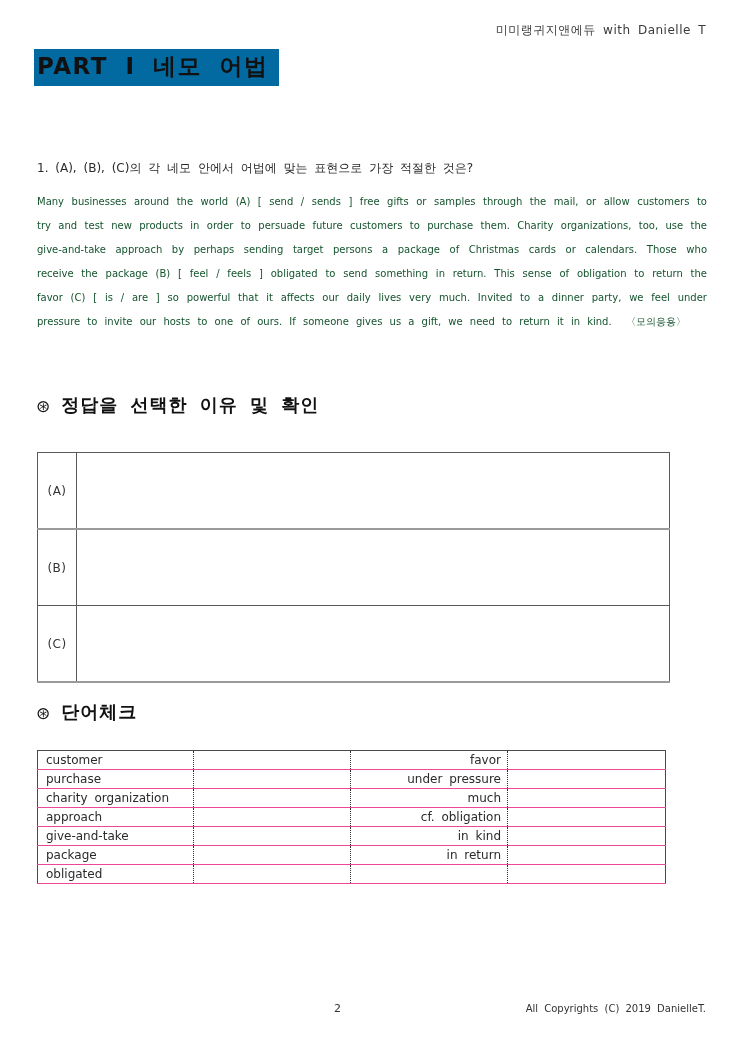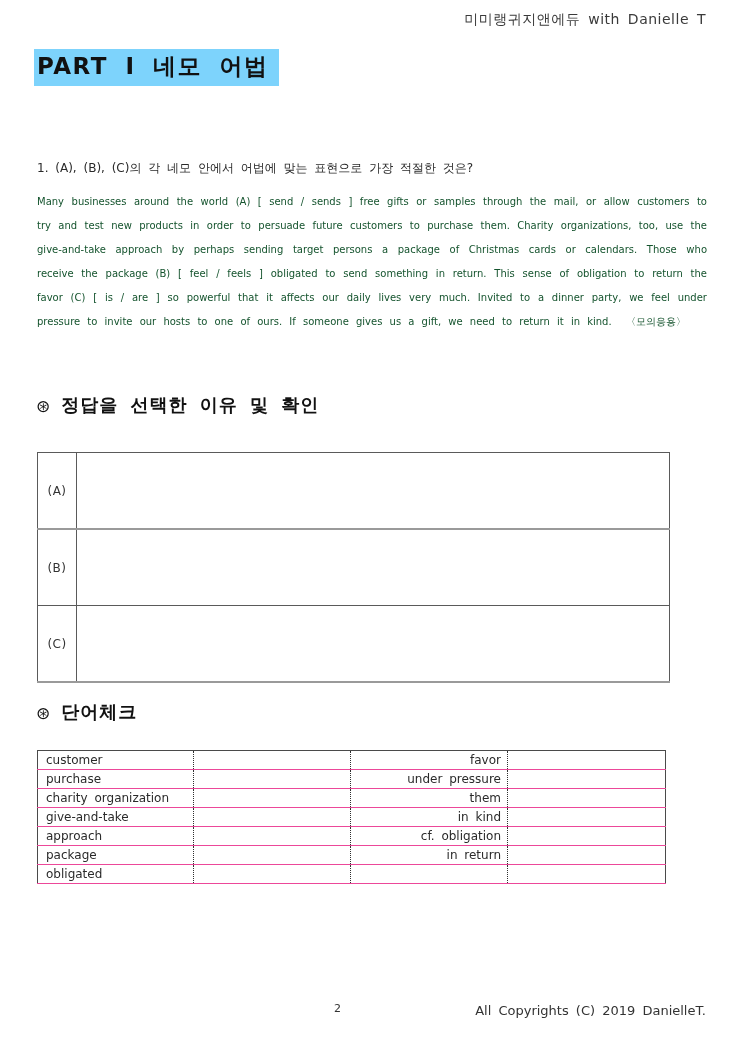--- a/index.html
+++ b/index.html
@@ -10,23 +10,23 @@
     margin: 0 auto;
     background: #ffffff;
     font-family: "DejaVu Sans", "Liberation Sans", sans-serif;
     color: #2f2f2f;
     overflow: hidden;
   }
 
   
   .brand {
     position: absolute;
-    top: 11px;
+    top: 22px;
     right: 37px;
-    font-size: 14px;
+    font-size: 12px;
     letter-spacing: 0.5px;
     word-spacing: 3px;
     color: #3a3a3a;
   }
 
   
   .part-title {
     position: absolute;
     top: 49px;
     left: 34px;
@@ -149,33 +149,33 @@
     position: absolute;
     top: 1002px;
     left: 334px;
     font-size: 11px;
     color: #333;
   }
   .copyright {
     position: absolute;
     top: 1003px;
     right: 37px;
-    font-size: 13px;
+    font-size: 10px;
     word-spacing: 3px;
     color: #333;
   }
 </style>
 </head>
 <body>
 
 <div class="page">
 
   <div class="brand">미미랭귀지앤에듀 with Danielle T</div>
 
-  <div class="part-title" style="background-color: #7dd3fc;">PART Ⅰ 네모 어법</div>
+  <div class="part-title" style="background-color: #0369a1;">PART Ⅰ 네모 어법</div>
 
 
   <div class="question-prompt">1. (A), (B), (C)의 각 네모 안에서 어법에 맞는 표현으로 가장 적절한 것은?</div>
 
   <p class="passage"><span>Many businesses around the world (A) [ send / sends ] free gifts or samples through the mail, or allow customers to try and test new products in order to persuade future customers to purchase them. Charity organizations, too, use the give-and-take approach by perhaps sending target persons a package of Christmas cards or calendars. Those who receive the package (B) [ feel / feels ] obligated to send something in return. This sense of obligation to return the favor (C) [ is / are ] so powerful that it affects our daily lives very much. Invited to a dinner party, we feel under pressure to invite our hosts to one of ours. If someone gives us a gift, we need to return it in kind.</span>&nbsp; <span>〈모의응용〉</span></p>
 
   <div class="section-head head-answers">
     <span class="bullet">⊛</span>
     <span>정답을 선택한 이유 및 확인</span>
   </div>
@@ -218,33 +218,33 @@
       </tr>
       <tr>
         <td class="solid-l">purchase</td>
         <td class="dot"></td>
         <td class="dot">under pressure</td>
         <td class="dot solid-r"></td>
       </tr>
       <tr>
         <td class="solid-l">charity organization</td>
         <td class="dot"></td>
-        <td class="dot">them</td>
+        <td class="dot">much</td>
+        <td class="dot solid-r"></td>
+      </tr>
+      <tr>
+        <td class="solid-l">approach</td>
+        <td class="dot"></td>
+        <td class="dot">cf. obligation</td>
         <td class="dot solid-r"></td>
       </tr>
       <tr>
         <td class="solid-l">give-and-take</td>
         <td class="dot"></td>
         <td class="dot">in kind</td>
-        <td class="dot solid-r"></td>
-      </tr>
-      <tr>
-        <td class="solid-l">approach</td>
-        <td class="dot"></td>
-        <td class="dot">cf. obligation</td>
         <td class="dot solid-r"></td>
       </tr>
       <tr>
         <td class="solid-l">package</td>
         <td class="dot"></td>
         <td class="dot">in return</td>
         <td class="dot solid-r"></td>
       </tr>
       <tr>
         <td class="solid-l">obligated</td>

